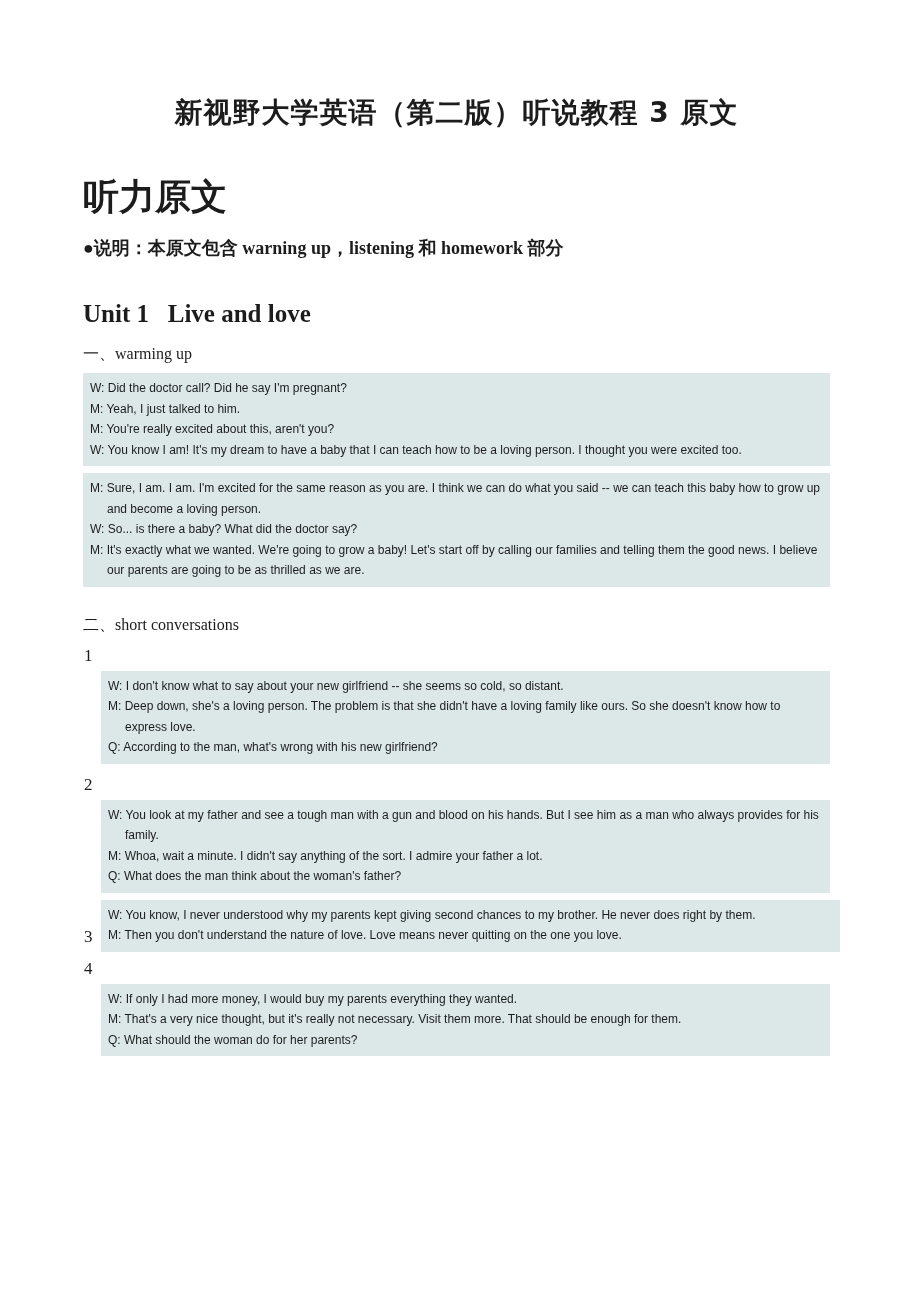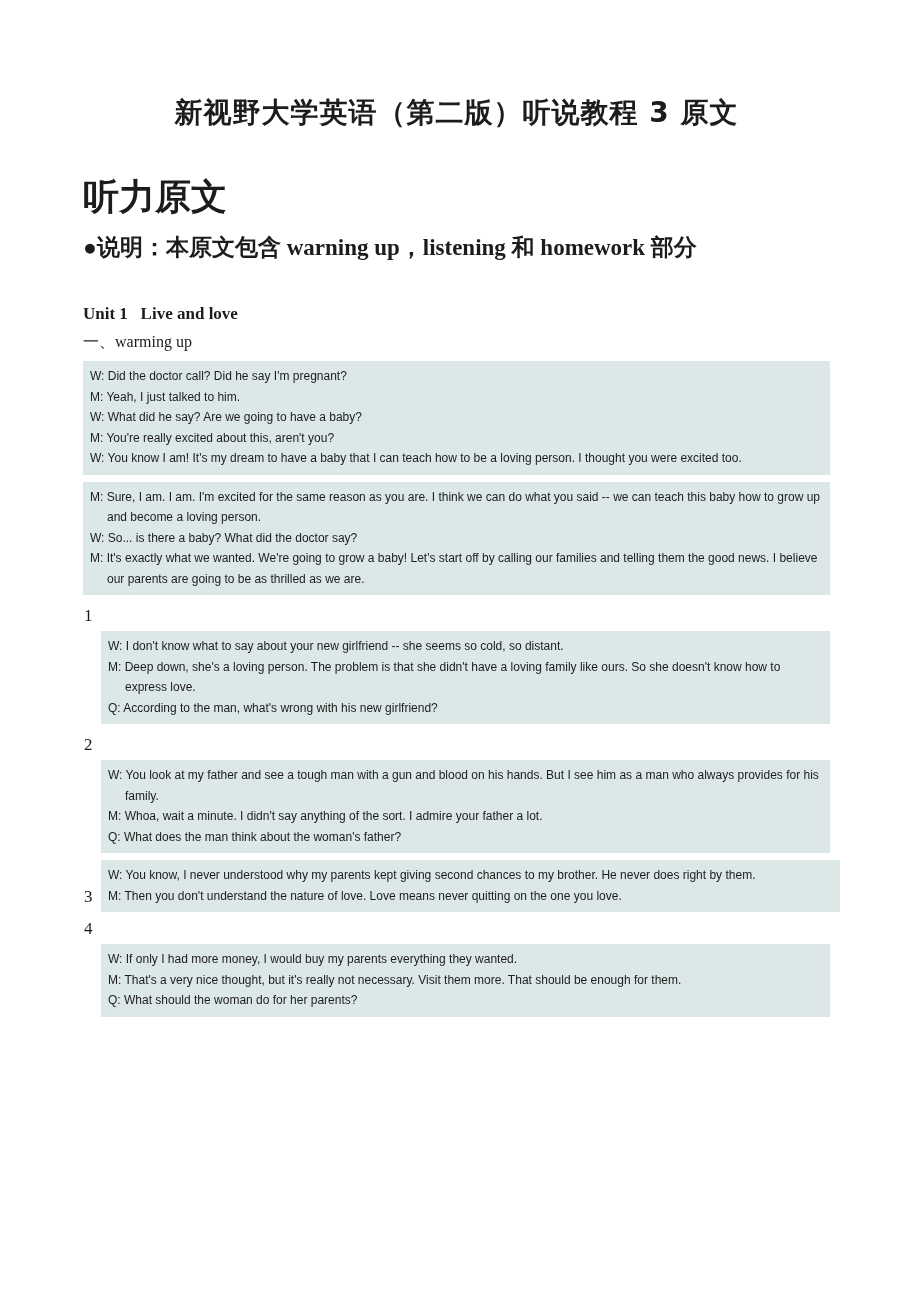--- a/index.html
+++ b/index.html
@@ -26,35 +26,35 @@
   }
   .listening-heading {
     margin: 50px 0 0;
     font-size: 36px;
     line-height: 34px;
     font-weight: 700;
     font-family: "DejaVu Sans", "Liberation Sans", sans-serif;
   }
   .note {
     margin: 22px 0 0;
-    font-size: 23px;
+    font-size: 18px;
     line-height: 24px;
     font-weight: 700;
     font-family: "Liberation Serif", "DejaVu Serif", serif;
   }
   .unit-title {
     margin: 40px 0 0;
-    font-size: 17px;
+    font-size: 25px;
     line-height: 28px;
     font-weight: 700;
     font-family: "Liberation Serif", "DejaVu Serif", serif;
     white-space: pre-wrap;
   }
   .sec-label {
-    margin: 4px 0 0;
+    margin: 16px 0 0;
     font-size: 16px;
     line-height: 20px;
     font-weight: 400;
     font-family: "Liberation Serif", "DejaVu Serif", serif;
   }
   .hl-block {
     background: #dce8e7;
     margin: 9px 0 0;
     padding: 5px 10px 6px 7px;
     font-size: 12px;
@@ -92,31 +92,31 @@
 
   <p class="note">●说明：本原文包含 warning up，listening 和 homework 部分</p>
 
   <h3 class="unit-title">Unit 1   Live and love</h3>
 
   <p class="sec-label">一、warming up</p>
 
   <div class="hl-block">
     <p class="line">W: Did the doctor call? Did he say I'm pregnant?</p>
     <p class="line">M: Yeah, I just talked to him.</p>
-    <p class="line">W: What did he say? Are we going to have a baby?</p>
     <p class="line">M: You're really excited about this, aren't you?</p>
     <p class="line">W: You know I am! It's my dream to have a baby that I can teach how to be a loving person.  I thought you were excited too.</p>
   </div>
 
   <div class="hl-block">
     <p class="line">M: Sure, I am. I am. I'm excited for the same reason as you are.  I think we can do what you said -- we can teach this baby how to grow up and become a loving person.</p>
     <p class="line">W: So... is there a baby? What did the doctor say?</p>
     <p class="line">M: It's exactly what we wanted. We're going to grow a baby!  Let's start off by calling our families and telling them the good news.  I believe our parents are going to be as thrilled as we are.</p>
   </div>
 
+  <p class="sec-label" style="margin-top:28px">二、short conversations</p>
 
   <div class="num">1</div>
   <div class="hl-block conv-block">
     <p class="line">W: I don't know what to say about your new girlfriend -- she seems so cold, so distant.</p>
     <p class="line">M: Deep down, she's a loving person. The problem is that she didn't have a loving family like ours.  So she doesn't know how to express love.</p>
     <p class="line">Q: According to the man, what's wrong with his new girlfriend?</p>
   </div>
 
   <div class="num">2</div>
   <div class="hl-block conv-block">

